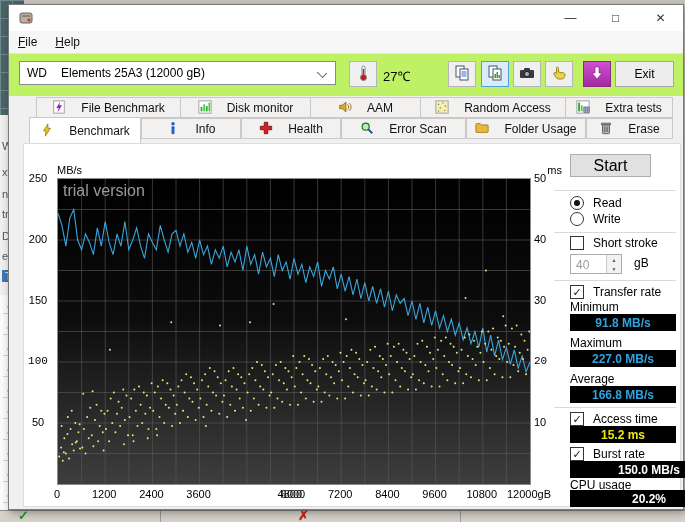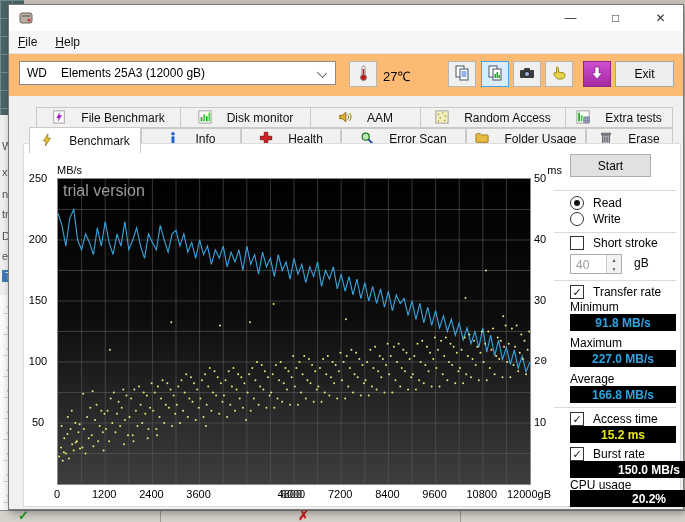--- a/index.html
+++ b/index.html
@@ -31,36 +31,36 @@
   #title-text{font-size:12px;color:#000;}
   #winbtns{margin-left:auto;display:flex;height:100%;}
   .winbtn{width:45px;height:100%;display:flex;align-items:center;justify-content:center;
     font-size:12px;color:#333;background:#fff;border:none;cursor:default;}
   
   #menubar{position:absolute;left:0;top:26px;width:100%;height:22px;background:#f6f6f6;
     display:flex;align-items:center;font-size:12px;border-bottom:1px solid #e3e3e3;}
   .menu-item{padding:2px 9px;color:#111;}
   .menu-item .u{text-decoration:underline;}
   
-  #toolbar{position:absolute;left:0;top:49px;width:100%;height:42px;background:#fdba74;}
+  #toolbar{position:absolute;left:0;top:49px;width:100%;height:42px;background:#bef264;}
   #drive-select{position:absolute;left:10px;top:7px;width:317px;height:24px;background:#fff;
     border:1px solid #8a8a8a;font-size:12px;display:flex;align-items:center;box-sizing:border-box;}
   #drive-select .vendor{margin-left:7px;width:34px;}
   #drive-select .chev{position:absolute;right:9px;top:7px;width:7px;height:7px;
     border-right:1px solid #555;border-bottom:1px solid #555;transform:rotate(45deg) scaleY(.8);}
   .tbtn{position:absolute;top:7px;width:28px;height:26px;background:#f0f0f0;border:1px solid #b5b5b5;
     display:flex;align-items:center;justify-content:center;box-sizing:border-box;padding:0;}
   .tbtn.selected{background:#dcebf8;border:1px solid #4aa0e0;}
   .tbtn.magenta{background:linear-gradient(#d14fd1,#a329a3);border:1px solid #882a88;}
   #temp-text{position:absolute;left:374px;top:13px;font-size:13px;color:#000;}
   #exit-btn{position:absolute;left:606px;top:7px;width:59px;height:26px;background:#ededed;
     border:1px solid #a5a5a5;font-size:12px;font-family:inherit;}
   
   .tab{position:absolute;height:21px;background:#f2f1f0;border:1px solid #c9c9c9;box-sizing:border-box;
-    display:flex;align-items:center;justify-content:center;font-size:12px;color:#111;gap:14px;margin-top:10px;}
+    display:flex;align-items:center;justify-content:center;font-size:12px;color:#111;gap:14px;}
   .tab.r1{top:92px;}
   .tab.r2{top:113px;}
   .tab.active{background:#fff;height:26px;top:112px;border-bottom:none;z-index:3;
     box-shadow:0 -1px 0 #fff inset;}
   .ticon{width:15px;height:15px;display:inline-block;line-height:0;}
   
   #panel{position:absolute;left:14px;top:138px;width:656px;height:362px;background:#fff;
     border:1px solid #dcdcdc;box-sizing:content-box;z-index:2;}
   
   #plot{position:absolute;left:33px;top:34px;width:472px;height:305px;
@@ -70,21 +70,21 @@
   .axis-unit{position:absolute;font-size:11px;color:#000;}
   #yl-unit{left:33px;top:20px;}
   #yr-unit{left:476px;top:20px;width:62px;text-align:right;}
   .tick{position:absolute;font-size:11px;color:#000;}
   #yticks-l .tick{width:28px;text-align:center;left:0;}
   #yticks-r .tick{left:510px;}
   #xticks .tick{transform:translateX(-50%);top:344px;}
   
   .rsep{position:absolute;left:530px;width:122px;height:1px;background:#d9d9d9;}
   #start-btn{position:absolute;left:546px;top:10px;width:81px;height:23px;background:#e1e1e1;
-    border:1px solid #adadad;font-size:12px;font-family:inherit;}
+    border:1px solid #adadad;font-size:16px;font-family:inherit;}
   .ctl{position:absolute;left:546px;display:flex;align-items:center;gap:9px;font-size:12px;color:#000;}
   .radio{width:12px;height:12px;border:1px solid #333;border-radius:50%;background:#fff;
     display:inline-flex;align-items:center;justify-content:center;}
   .radio.on::after{content:"";width:6px;height:6px;border-radius:50%;background:#111;}
   .cbox{width:12px;height:12px;border:1px solid #333;background:#fff;display:inline-flex;
     align-items:center;justify-content:center;font-size:11px;line-height:11px;color:#111;}
   #spinner{position:absolute;left:546px;top:110px;width:52px;height:20px;border:1px solid #ababab;
     background:#fff;box-sizing:border-box;}
   #spinner .val{position:absolute;left:5px;top:3px;font-size:12px;color:#9a9a9a;}
   #spinner .arrows{position:absolute;right:0;top:0;width:14px;height:100%;border-left:1px solid #ccc;
@@ -290,21 +290,21 @@
     <span>Erase</span>
   </div>
 
   <div id="panel">
     <span class="axis-unit" id="yl-unit">MB/s</span>
     <span class="axis-unit" id="yr-unit">ms</span>
     <div id="yticks-l">
         <span class="tick" style="top: 28px;">250</span>
         <span class="tick" style="top: 89px;">200</span>
         <span class="tick" style="top: 150px;">150</span>
-        <span class="tick" style="top: 211px;">100</span>
+        <span class="tick" style="top: 211px; font-family: Liberation Mono, monospace;">100</span>
         <span class="tick" style="top: 272px;">50</span>
       </div>
     <div id="yticks-r">
         <span class="tick" style="top: 28px;">50</span>
         <span class="tick" style="top: 89px;">40</span>
         <span class="tick" style="top: 150px;">30</span>
         <span class="tick" style="top: 211px; font-family: Liberation Mono, monospace;">20</span>
         <span class="tick" style="top: 272px;">10</span>
       </div>
     <div id="xticks">

